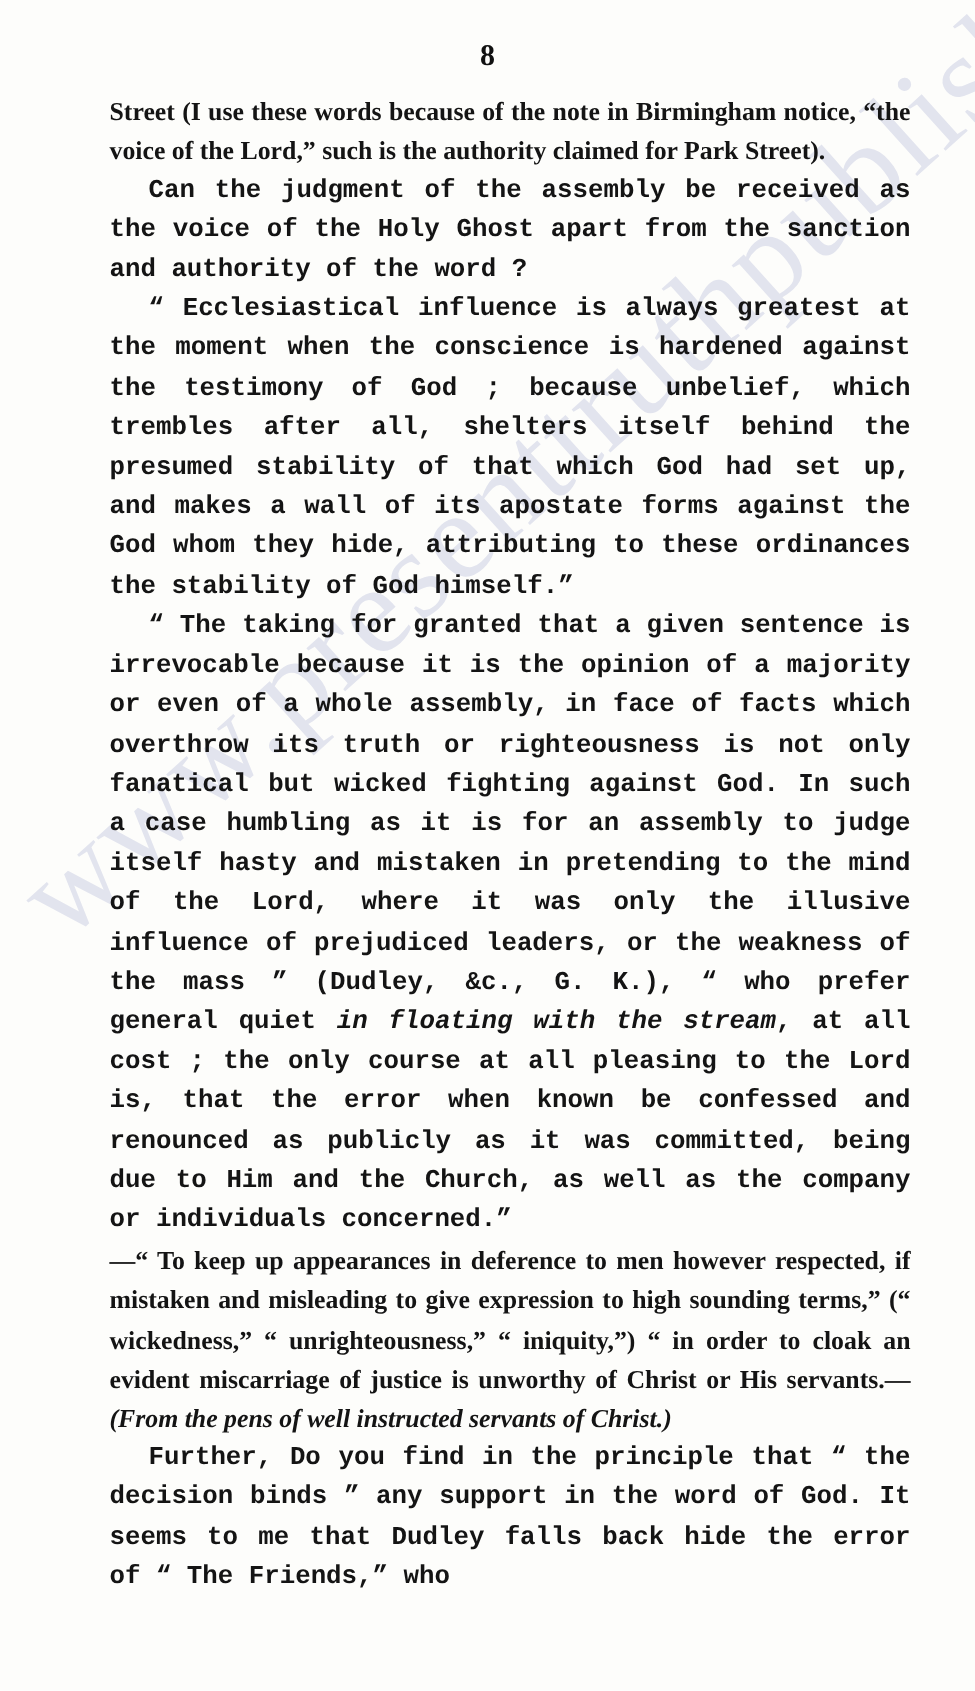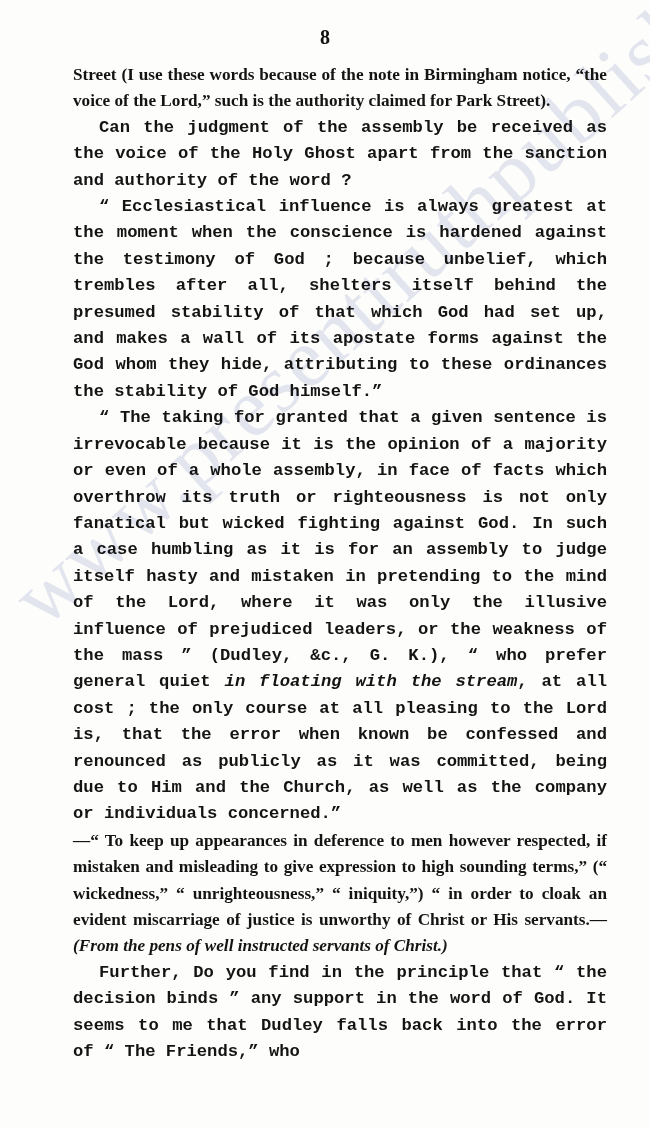--- a/index.html
+++ b/index.html
@@ -109,16 +109,16 @@
     <p class="bold">Street (I use these words because of the note in Birmingham notice, “the voice of the Lord,” such is the authority claimed for Park Street).</p>
 
     <p class="bold indent">Can the judgment of the assembly be received as the voice of the Holy Ghost apart from the sanction and authority of the word ?</p>
 
     <p class="bold indent">“ Ecclesiastical influence is always greatest at the moment when the conscience is hardened against the testimony of God ; because unbelief, which trembles after all, shelters itself behind the presumed stability of that which God had set up, and makes a wall of its apostate forms against the God whom they hide, attributing to these ordinances the stability of God himself.”</p>
 
     <p class="bold indent"><span>“ The taking for granted that a given sentence is irrevocable because it is the opinion of a majority or even of a whole assembly, in face of facts which overthrow its truth or righteousness is not only fanatical but wicked fighting against God.  In such a case humbling as it is for an assembly to judge itself hasty and mistaken in pretending to the mind of the Lord, where it was only the illusive influence of prejudiced leaders, or the weakness of the mass ” (Dudley, &amp;c., G. K.), “ who prefer general quiet </span><span class="ital">in floating with the stream</span><span>, at all cost ; the only course at all pleasing to the Lord is, that the error when known be confessed and renounced as publicly as it was committed, being due to Him and the Church, as well as the company or individuals concerned.”</span></p>
 
     <p class="bold"><span>—“ To keep up appearances in deference to men however respected, if mistaken and misleading to give expression to high sounding terms,” (“ wickedness,” “ unrighteousness,” “ iniquity,”) “ in order to cloak an evident miscarriage of justice is unworthy of Christ or His servants.—</span><span class="bolditalic">(From the pens of well instructed servants of Christ.)</span></p>
 
-    <p class="bold indent">Further, Do you find in the principle that “ the decision binds ” any support in the word of God.  It seems to me that Dudley falls back into the error of “ The Friends,” who</p>
+    <p class="bold indent">Further, Do you find in the principle that “ the decision binds ” any support in the word of God.  It seems to me that Dudley falls back hide the error of “ The Friends,” who</p>
 
   </div>
 </div>
 
 </body></html>

